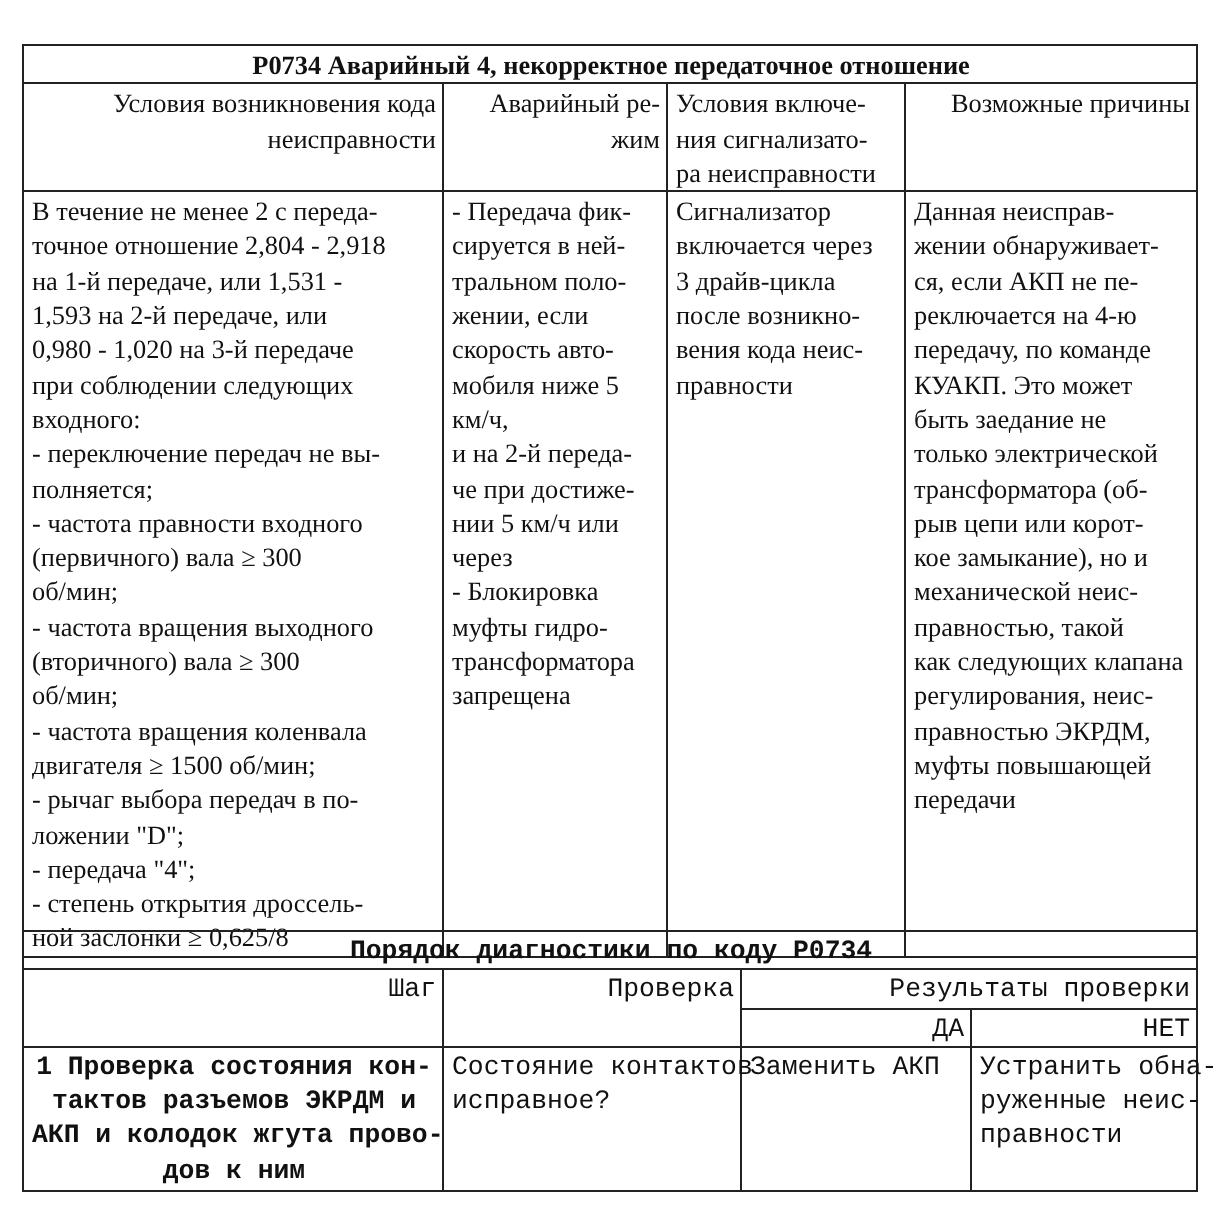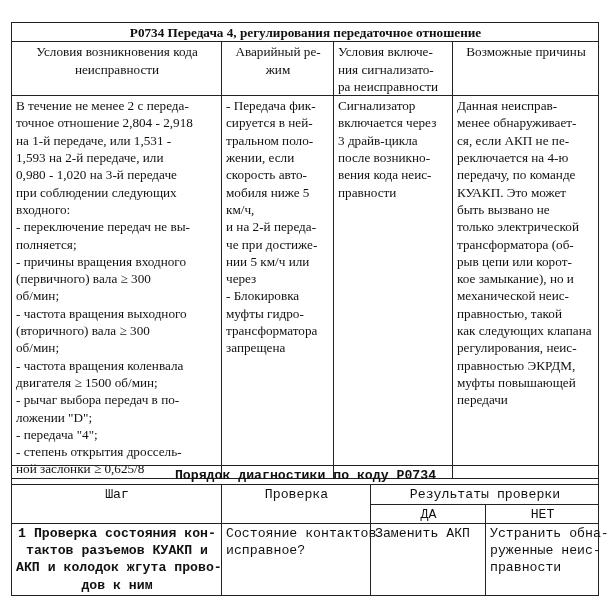--- a/index.html
+++ b/index.html
@@ -1,39 +1,39 @@
 <!DOCTYPE html>
 <html><head>
 <meta charset="utf-8">
 <style>
   html, body { margin: 0; padding: 0; background: #ffffff; }
   body { width: 610px; height: 607px; position: relative; overflow: hidden;
          font-family: "Liberation Serif", "DejaVu Serif", serif; color: #111; }
   table { border-collapse: collapse; position: absolute; left: 11px; width: 587px; table-layout: fixed; }
   td { border: 1.3px solid #222; vertical-align: top; font-size: 13.2px; line-height: 17.3px; padding: 1px 3px 0 4px; }
   .title { text-align: center; font-weight: bold; height: 16px; padding-top: 1px; }
-  .hdr { text-align: center; }
+  .hdr { text-align: right; }
   .bold { font-weight: bold; text-align: center; }
   .ln { display: block; white-space: nowrap; }
   #t1 { top: 22px; }
   #t2 { top: 465px; font-family: Liberation Mono, monospace; }
 </style>
 </head>
 <body>
 
 <table id="t1">
   <colgroup>
     <col style="width:210px">
       <col style="width:112px">
       <col style="width:119px">
       <col style="width:146px">
   </colgroup>
   <tbody>
       <tr>
-    <td colspan="4" class="title">P0734 Передача 4, регулирования передаточное отношение</td>
+    <td colspan="4" class="title">P0734 Аварийный 4, некорректное передаточное отношение</td>
   </tr>
   <tr style="height:52px">
     <td class="hdr">
       <span class="ln">Условия возникновения кода</span>
       <span class="ln">неисправности</span>
     </td>
     <td class="hdr">
       <span class="ln">Аварийный ре-</span>
       <span class="ln">жим</span>
     </td>
@@ -50,21 +50,21 @@
     <td>
           <span class="ln">В течение не менее 2 с переда-</span>
           <span class="ln">точное отношение 2,804 - 2,918</span>
           <span class="ln">на 1-й передаче, или 1,531 -</span>
           <span class="ln">1,593 на 2-й передаче, или</span>
           <span class="ln">0,980 - 1,020 на 3-й передаче</span>
           <span class="ln">при соблюдении следующих</span>
           <span class="ln">входного:</span>
           <span class="ln">- переключение передач не вы-</span>
           <span class="ln">полняется;</span>
-          <span class="ln">- причины вращения входного</span>
+          <span class="ln">- частота правности входного</span>
           <span class="ln">(первичного) вала ≥ 300</span>
           <span class="ln">об/мин;</span>
           <span class="ln">- частота вращения выходного</span>
           <span class="ln">(вторичного) вала ≥ 300</span>
           <span class="ln">об/мин;</span>
           <span class="ln">- частота вращения коленвала</span>
           <span class="ln">двигателя ≥ 1500 об/мин;</span>
           <span class="ln">- рычаг выбора передач в по-</span>
           <span class="ln">ложении "D";</span>
           <span class="ln">- передача "4";</span>
@@ -91,26 +91,26 @@
     <td>
           <span class="ln">Сигнализатор</span>
           <span class="ln">включается через</span>
           <span class="ln">3 драйв-цикла</span>
           <span class="ln">после возникно-</span>
           <span class="ln">вения кода неис-</span>
           <span class="ln">правности</span>
         </td>
     <td>
           <span class="ln">Данная неисправ-</span>
-          <span class="ln">менее обнаруживает-</span>
+          <span class="ln">жении обнаруживает-</span>
           <span class="ln">ся, если АКП не пе-</span>
           <span class="ln">реключается на 4-ю</span>
           <span class="ln">передачу, по команде</span>
           <span class="ln">КУАКП. Это может</span>
-          <span class="ln">быть вызвано не</span>
+          <span class="ln">быть заедание не</span>
           <span class="ln">только электрической</span>
           <span class="ln">трансформатора (об-</span>
           <span class="ln">рыв цепи или корот-</span>
           <span class="ln">кое замыкание), но и</span>
           <span class="ln">механической неис-</span>
           <span class="ln">правностью, такой</span>
           <span class="ln">как следующих клапана</span>
           <span class="ln">регулирования, неис-</span>
           <span class="ln">правностью ЭКРДМ,</span>
           <span class="ln">муфты повышающей</span>
@@ -136,21 +136,21 @@
     <td rowspan="2" class="hdr">Проверка</td>
     <td colspan="2" class="hdr">Результаты проверки</td>
   </tr>
   <tr>
     <td class="hdr">ДА</td>
     <td class="hdr">НЕТ</td>
   </tr>
   <tr style="height:72px">
     <td class="bold">
           <span class="ln">1 Проверка состояния кон-</span>
-          <span class="ln">тактов разъемов КУАКП и</span>
+          <span class="ln">тактов разъемов ЭКРДМ и</span>
           <span class="ln">АКП и колодок жгута прово-</span>
           <span class="ln">дов к ним</span>
         </td>
     <td>
           <span class="ln">Состояние контактов</span>
           <span class="ln">исправное?</span>
         </td>
     <td>
           <span class="ln">Заменить АКП</span>
         </td>

